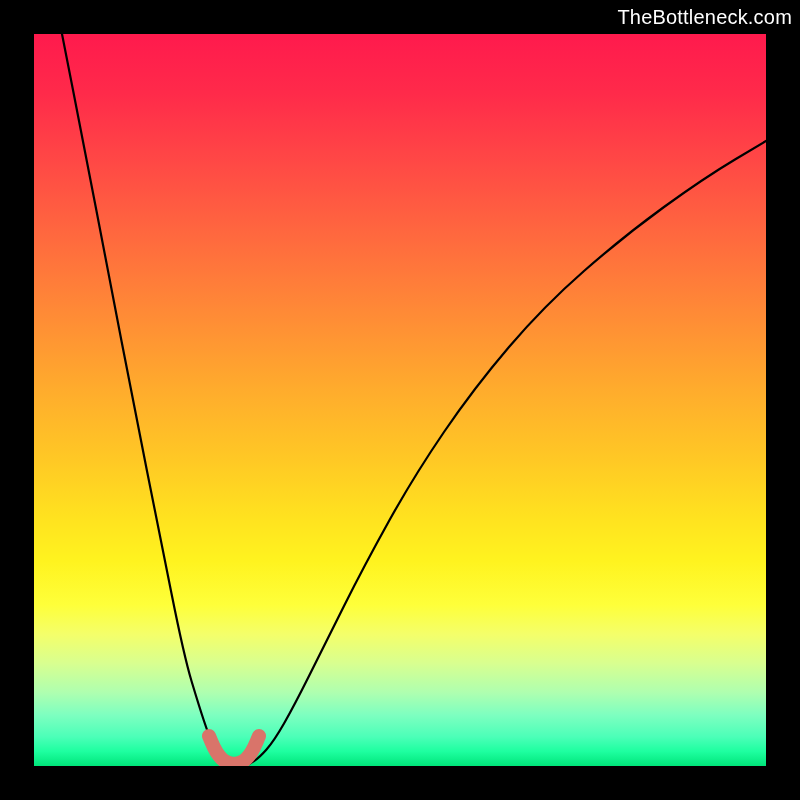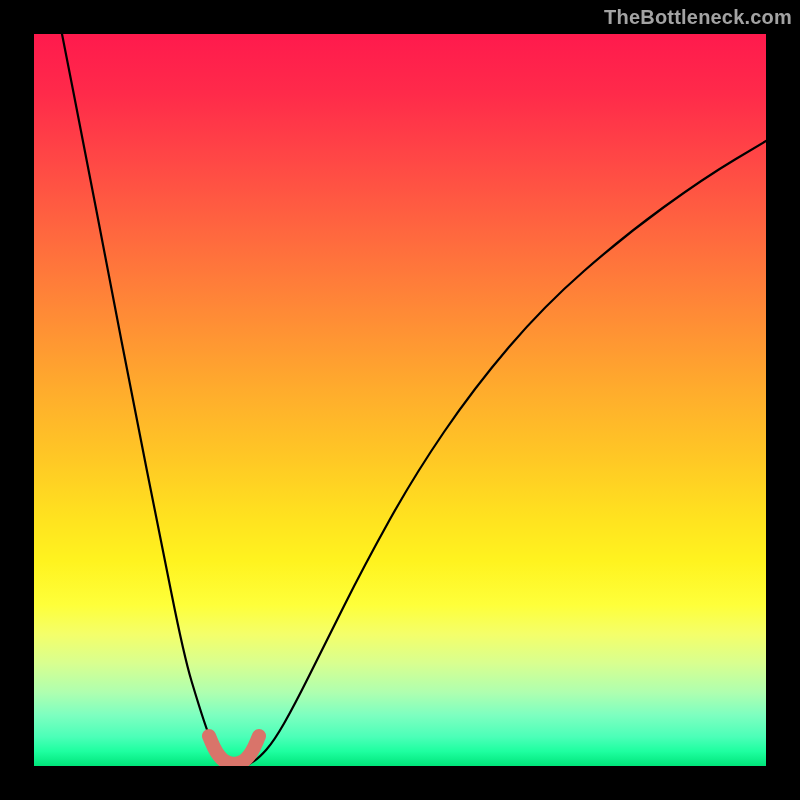--- a/index.html
+++ b/index.html
@@ -37,22 +37,22 @@
       #00e57a 100%
     );
     overflow: hidden;
   }
   .watermark {
     position: absolute;
     top: 6px;
     right: 8px;
     font-family: Arial, Helvetica, sans-serif;
     font-size: 20px;
-    font-weight: 700;
-    color: #a3a3a3;
+    font-weight: 400;
+    color: #ffffff;
     letter-spacing: 0.2px;
   }
   svg.curves {
     position: absolute;
     inset: 0;
     width: 100%;
     height: 100%;
   }
 </style>
 </head>

